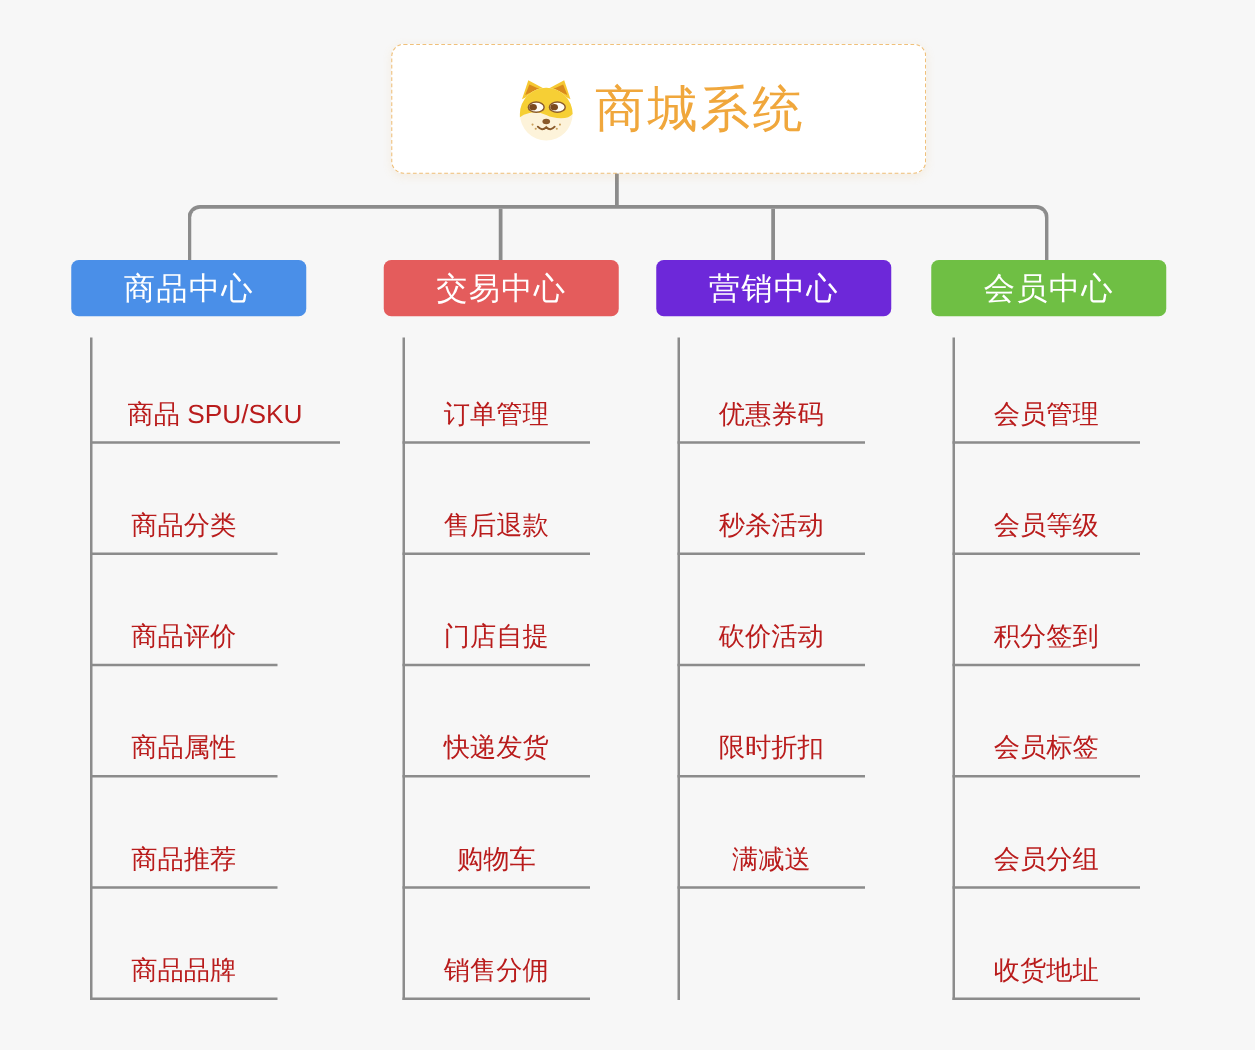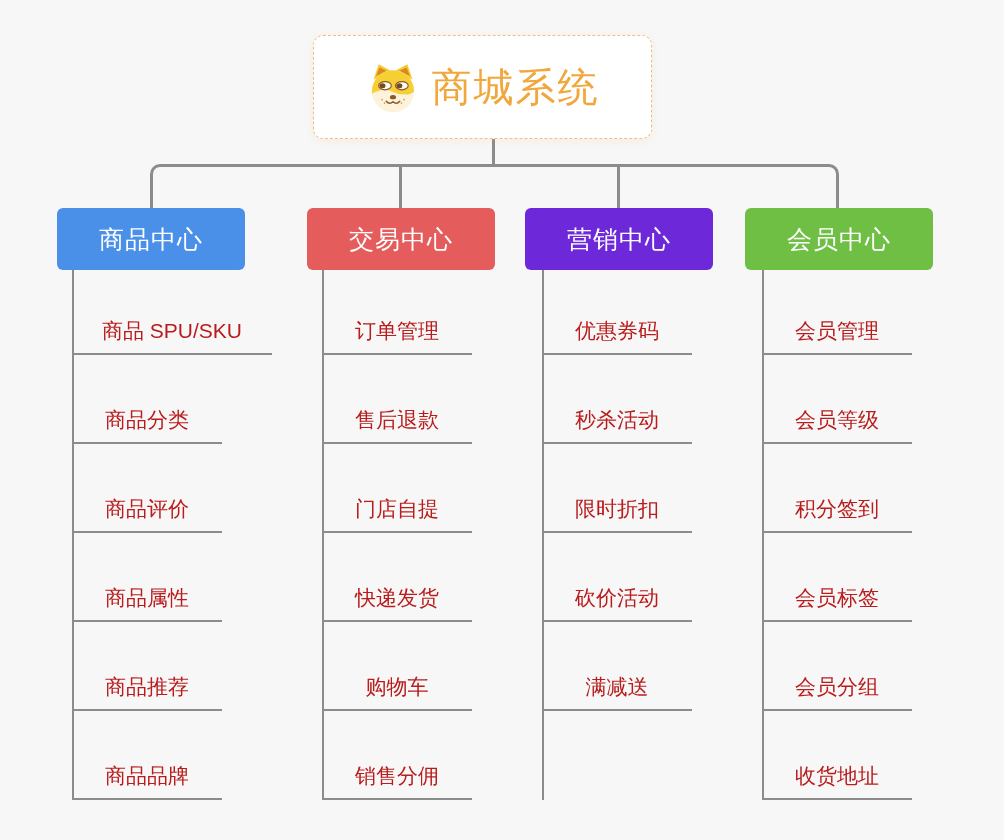--- a/index.html
+++ b/index.html
@@ -7,21 +7,21 @@
   body {
     position:relative;
     width:1004px; height:840px;
     background:#f7f7f7;
     font-family:"Liberation Sans","DejaVu Sans",sans-serif;
     overflow:hidden;
   }
 
   
   .root-box {
-    position:absolute; left:313px; top:35px; width:339px; height:104px;
+    position:absolute; left:313px; top:35px; width:428px; height:104px;
     background:#ffffff;
     border:1px dashed #f0c07a;
     border-radius:10px;
     display:flex; align-items:center; justify-content:center; gap:12px;
     box-shadow:0 2px 8px rgba(230,170,80,.12);
     cursor:pointer;
   }
   .root-title {
     font-size:40px; color:#f0a73c; letter-spacing:2px; font-weight:500;
   }
@@ -41,21 +41,21 @@
     border-radius:10px 10px 0 0;
   }
   .drop-2 { left:399px; top:167px; width:0; height:42px; border-left:3px solid #8c8c8c; }
   .drop-3 { left:617px; top:167px; width:0; height:42px; border-left:3px solid #8c8c8c; }
   .spine  { top:270px; width:0; height:530px; border-left:2px solid #8c8c8c; }
   .spine-1 { left:72px; }  .spine-2 { left:322px; }
   .spine-3 { left:542px; } .spine-4 { left:762px; }
 
   
   .branch-box {
-    position:absolute; top:208px; width:188px; height:62px;
+    position:absolute; top:208px; width:188px; height:45px;
     border-radius:6px;
     display:flex; align-items:center; justify-content:center;
     color:#ffffff; font-size:25px; letter-spacing:1px;
     cursor:pointer;
   }
   .bb-1 { left:57px;  background:#4a8fe8; }
   .bb-2 { left:307px; background:#e45c5c; }
   .bb-3 { left:525px; background:#6d28d9; }
   .bb-4 { left:745px; background:#6fbf44; }
 
@@ -167,26 +167,26 @@
 </div>
 
 <div class="col col-3">
   <div class="row">
       <span class="node">优惠券码</span>
     </div>
   <div class="row">
       <span class="node">秒杀活动</span>
     </div>
   <div class="row">
+      <span class="node">砍价活动</span>
+    </div>
+  <div class="row">
       <span class="node">限时折扣</span>
     </div>
   <div class="row">
-      <span class="node">砍价活动</span>
-    </div>
-  <div class="row">
       <span class="node">满减送</span>
     </div>
 </div>
 
 <div class="col col-4">
   <div class="row">
       <span class="node">会员管理</span>
     </div>
   <div class="row">
       <span class="node">会员等级</span>

